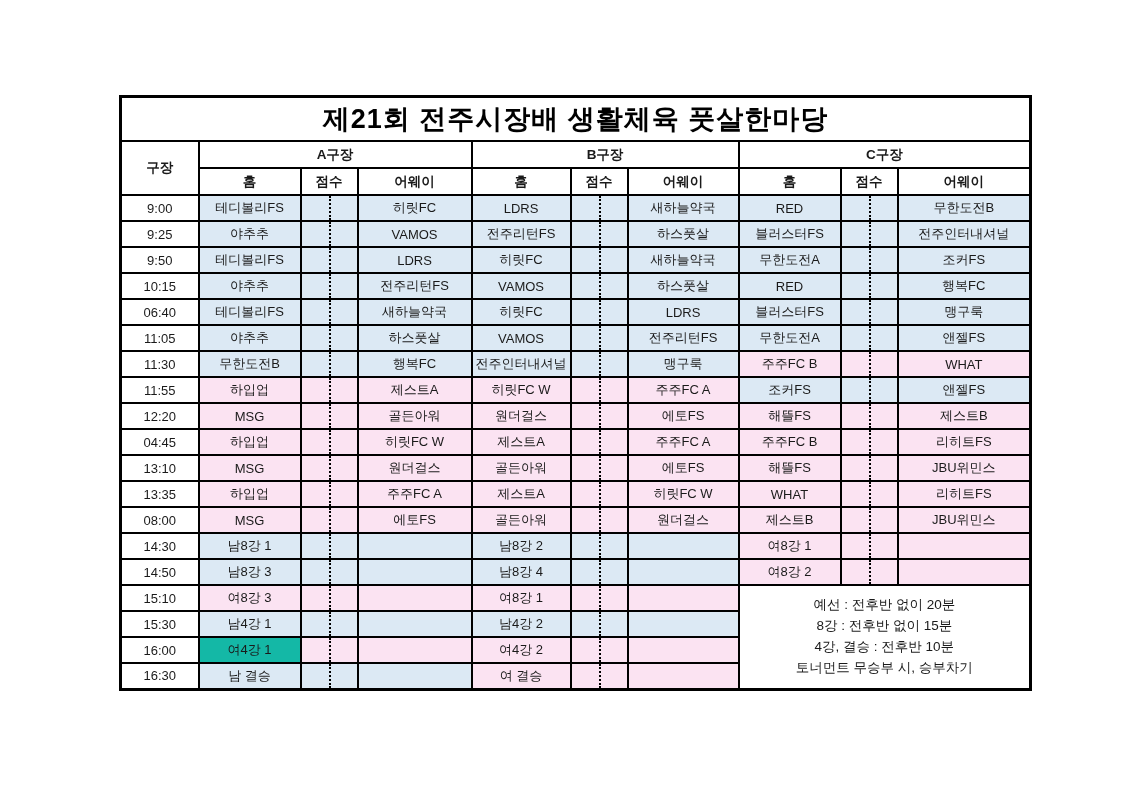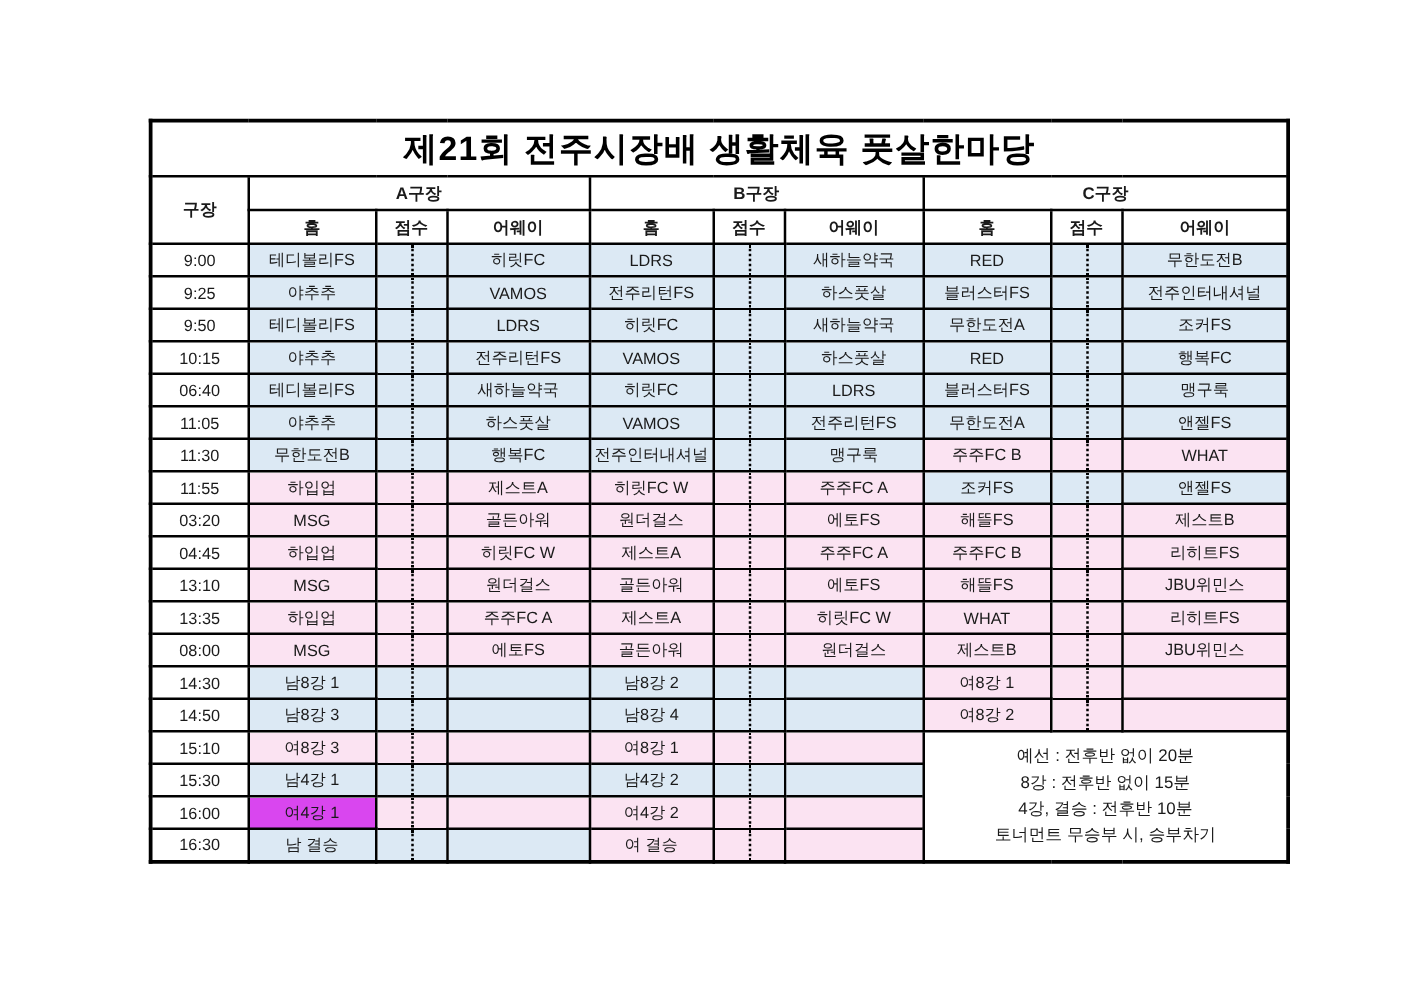--- a/index.html
+++ b/index.html
@@ -192,21 +192,21 @@
           <td class="score" style="background: rgb(251, 227, 242);"></td>
           <td class="away" style="background: rgb(251, 227, 242);">제스트A</td>
           <td class="home" style="background: rgb(251, 227, 242);">히릿FC W</td>
           <td class="score" style="background: rgb(251, 227, 242);"></td>
           <td class="away" style="background: rgb(251, 227, 242);">주주FC A</td>
           <td class="home" style="background: rgb(220, 233, 244);">조커FS</td>
           <td class="score" style="background: rgb(220, 233, 244);"></td>
           <td class="away" style="background: rgb(220, 233, 244);">앤젤FS</td>
         </tr>
         <tr>
-          <td class="time">03:20</td>
+          <td class="time">12:20</td>
           <td class="home" style="background: rgb(251, 227, 242);">MSG</td>
           <td class="score" style="background: rgb(251, 227, 242);"></td>
           <td class="away" style="background: rgb(251, 227, 242);">골든아워</td>
           <td class="home" style="background: rgb(251, 227, 242);">원더걸스</td>
           <td class="score" style="background: rgb(251, 227, 242);"></td>
           <td class="away" style="background: rgb(251, 227, 242);">에토FS</td>
           <td class="home" style="background: rgb(251, 227, 242);">해뜰FS</td>
           <td class="score" style="background: rgb(251, 227, 242);"></td>
           <td class="away" style="background: rgb(251, 227, 242);">제스트B</td>
         </tr>
@@ -301,21 +301,21 @@
           <td class="time">15:30</td>
           <td class="home" style="background: rgb(220, 233, 244);">남4강 1</td>
           <td class="score" style="background: rgb(220, 233, 244);"></td>
           <td class="away" style="background: rgb(220, 233, 244);"></td>
           <td class="home" style="background: rgb(220, 233, 244);">남4강 2</td>
           <td class="score" style="background: rgb(220, 233, 244);"></td>
           <td class="away" style="background: rgb(220, 233, 244);"></td>
         </tr>
         <tr>
           <td class="time">16:00</td>
-          <td class="home" style="background: #d946ef;">여4강 1</td>
+          <td class="home" style="background: #14b8a6;">여4강 1</td>
           <td class="score" style="background: rgb(251, 227, 242);"></td>
           <td class="away" style="background: rgb(251, 227, 242);"></td>
           <td class="home" style="background: rgb(251, 227, 242);">여4강 2</td>
           <td class="score" style="background: rgb(251, 227, 242);"></td>
           <td class="away" style="background: rgb(251, 227, 242);"></td>
         </tr>
         <tr>
           <td class="time">16:30</td>
           <td class="home" style="background: rgb(220, 233, 244);">남 결승</td>
           <td class="score" style="background: rgb(220, 233, 244);"></td>

